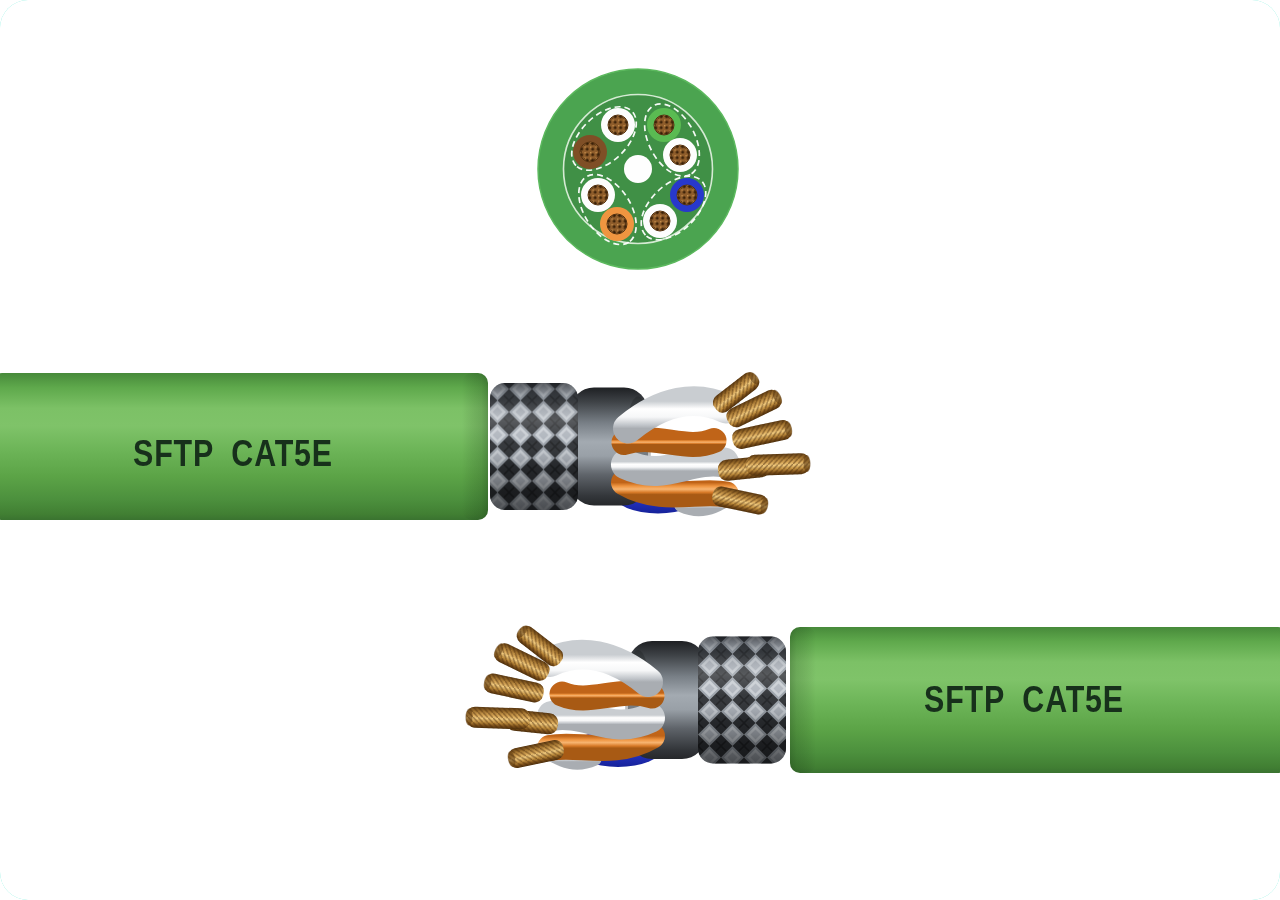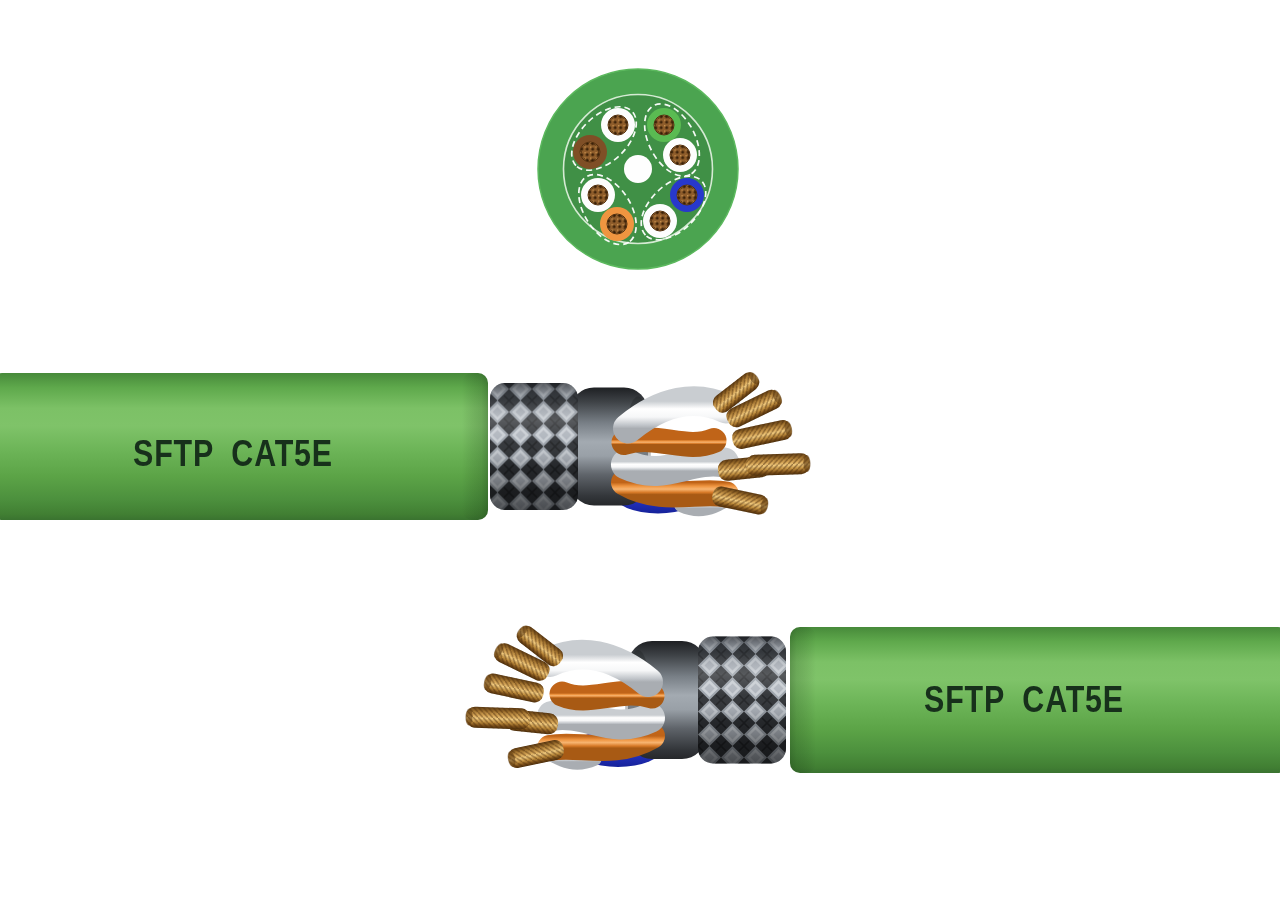--- a/index.html
+++ b/index.html
@@ -7,20 +7,21 @@
     padding: 0;
     background: #ffffff;
     font-family: "Liberation Sans", sans-serif;
   }
   .canvas {
     position: relative;
     width: 1280px;
     height: 900px;
     background: #5eead4;
     overflow: hidden;
+    border-radius: 28px;
   }
   svg { display: block; }
   text.cable-print {
     font-family: "Liberation Sans", sans-serif;
     font-weight: bold;
     font-size: 36px;
     letter-spacing: 1px;
     word-spacing: 10px;
     fill: #17301B;
   }

